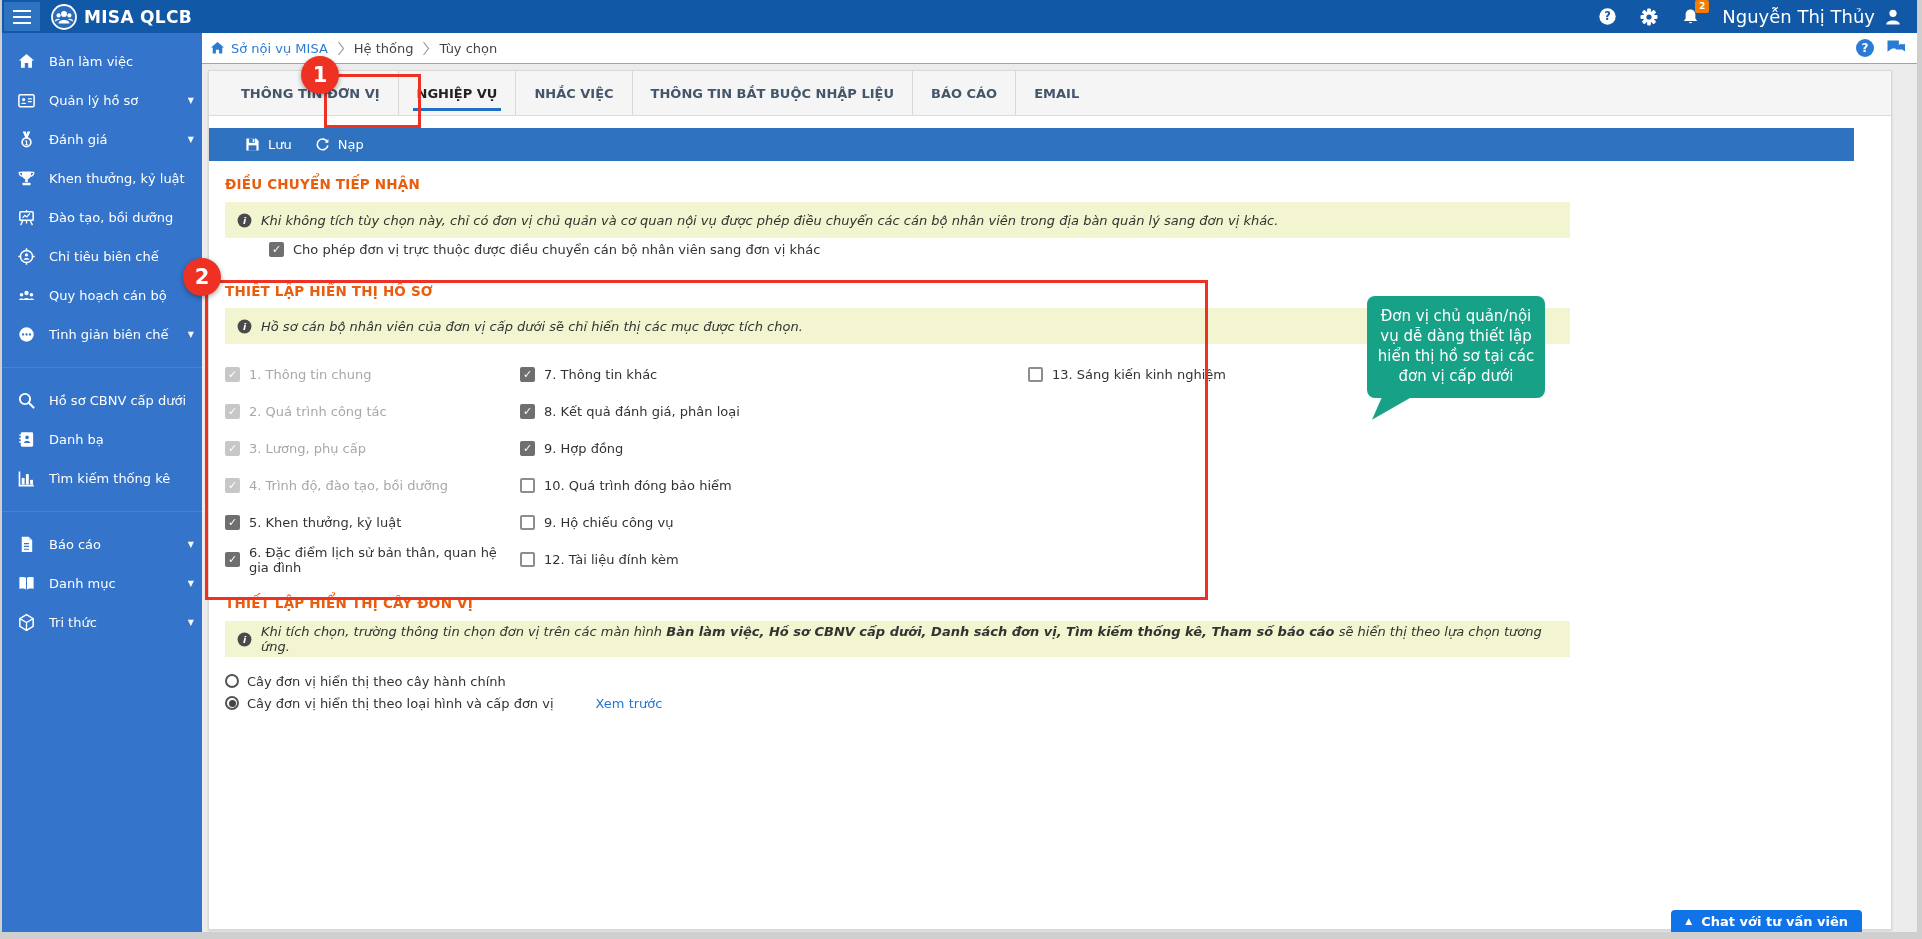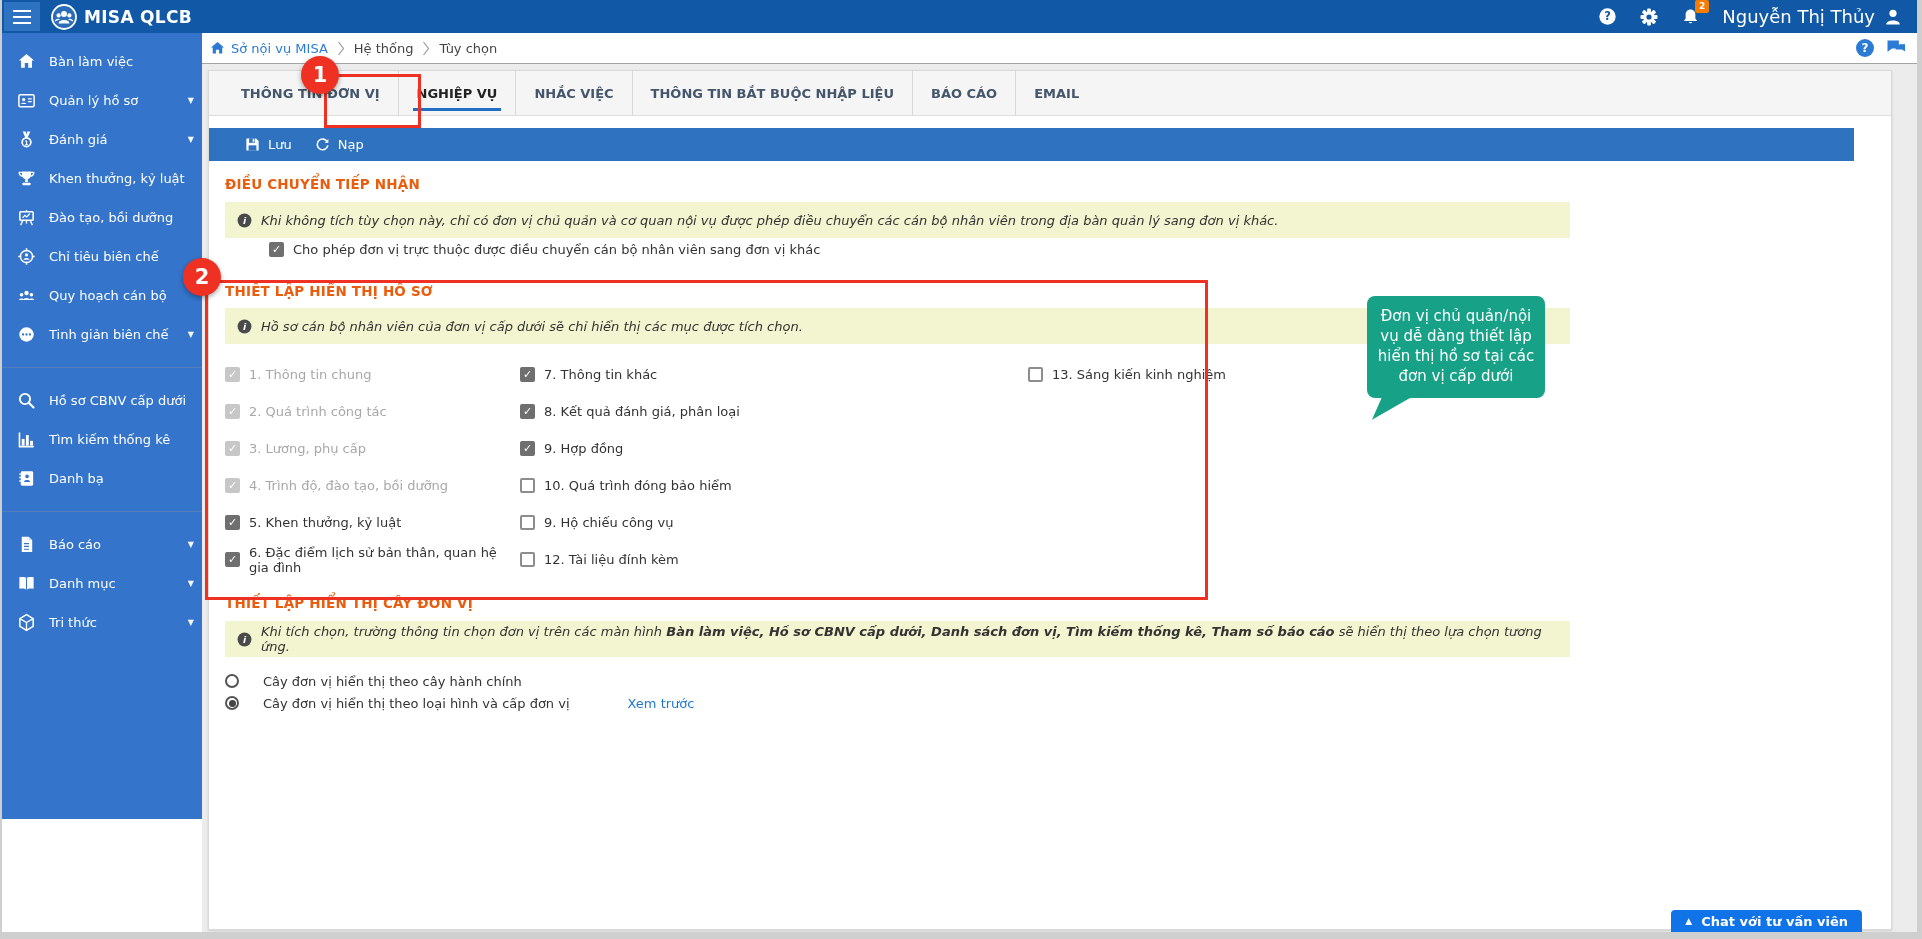--- a/index.html
+++ b/index.html
@@ -13,21 +13,21 @@
   .hamburger .bars{width:18px;height:2px;background:#fff;box-shadow:0 -6px 0 #fff,0 6px 0 #fff;}
   .logo{display:flex;align-items:center;gap:7px;margin-left:11px;}
   .logo-name{color:#fff;font-size:17px;font-weight:bold;letter-spacing:.3px;}
   .topbar-right{margin-left:auto;display:flex;align-items:center;gap:22px;padding-right:14px;}
   .top-ic{position:relative;display:flex;align-items:center;cursor:pointer;}
   .badge{position:absolute;top:-7px;right:-9px;background:#f57c00;color:#fff;font-size:9px;font-weight:bold;min-width:14px;height:13px;border-radius:2px;display:flex;align-items:center;justify-content:center;padding:0 2px;}
   .username{color:#fff;font-size:18px;font-weight:500;}
   .userblock{display:flex;align-items:center;gap:8px;cursor:pointer;}
 
   
-  .sidebar{position:absolute;left:0;top:33px;width:200px;height:786px;background:#3474ca;padding-top:9px;z-index:5;}
+  .sidebar{position:absolute;left:0;top:33px;width:200px;height:906px;background:#3474ca;padding-top:9px;z-index:5;}
   .snav{list-style:none;margin:0;padding:0;}
   .sitem{height:39px;display:flex;align-items:center;gap:13px;padding:0 8px 0 14px;color:#fff;font-size:13px;font-weight:500;cursor:pointer;}
   .sitem .sic{width:20px;height:20px;flex:none;display:flex;align-items:center;justify-content:center;}
   .sitem .slbl{flex:1;white-space:nowrap;overflow:hidden;}
   .sitem .arrow{flex:none;font-size:8px;color:#fff;opacity:.95;}
   .sdiv{height:1px;background:rgba(15,45,95,.35);border-bottom:1px solid rgba(255,255,255,.22);margin:13px 0;}
 
   
   .main{position:absolute;left:200px;top:33px;right:0;bottom:0;background:#ececec;}
   .crumbrow{position:absolute;left:0;top:0;right:0;height:31px;background:#fff;border-bottom:1px solid #a3a3a3;display:flex;align-items:center;padding:0 10px 0 8px;}
@@ -64,21 +64,21 @@
   .cb.un::after{content:"";}
   .cb-item.dis .lbl{color:#a8a8a8;}
 
   .grid{margin-top:12px;display:flex;}
   .gcol{display:flex;flex-direction:column;}
   .gcol.c1{width:295px;}
   .gcol.c2{width:508px;}
   .gcol .cb-item{height:37px;}
 
   .radios{margin-top:13px;display:flex;flex-direction:column;}
-  .radio-row{height:22px;display:flex;align-items:center;gap:24px;font-size:13px;color:#333;cursor:pointer;}
+  .radio-row{height:22px;display:flex;align-items:center;gap:8px;font-size:13px;color:#333;cursor:pointer;}
   .radio{width:14px;height:14px;border:2px solid #555;border-radius:50%;flex:none;display:flex;align-items:center;justify-content:center;background:#fff;}
   .radio.sel::after{content:"";width:7px;height:7px;border-radius:50%;background:#444;}
   .preview-link{color:#1e78d2;margin-left:34px;cursor:pointer;}
 
   
   .ann-circle{position:absolute;width:38px;height:38px;border-radius:50%;background:#ef3124;color:#fff;font-size:21px;font-weight:bold;display:flex;align-items:center;justify-content:center;z-index:60;box-shadow:0 2px 5px rgba(0,0,0,.35);}
   .ann-rect{position:absolute;border:3px solid #ef3124;z-index:55;pointer-events:none;}
   .callout{position:absolute;left:1365px;top:296px;width:178px;background:#17a287;color:#fff;border-radius:8px;padding:11px 8px;font-size:15px;font-weight:500;line-height:1.33;text-align:center;z-index:58;}
   .callout-tail{position:absolute;left:5px;bottom:-22px;width:38px;height:26px;background:#17a287;clip-path:polygon(0 100%,30% 0,100% 16%);}
 
@@ -246,38 +246,38 @@
               <svg width="19" height="19" viewBox="0 0 20 20">
                 <circle cx="8.4" cy="8.4" r="5.4" fill="none" stroke="#fff" stroke-width="2"></circle>
                 <path d="M12.6 12.6 17.4 17.4" stroke="#fff" stroke-width="2.2" stroke-linecap="round"></path>
               </svg>
             </span>
         <span class="slbl">Hồ sơ CBNV cấp dưới</span>
       </li>
       <li class="sitem">
         <span class="sic">
               <svg width="19" height="19" viewBox="0 0 20 20">
+                <rect x="4" y="2.4" width="13" height="15.2" rx="1.5" fill="#fff"></rect>
+                <path d="M2.4 5.4h3M2.4 9h3M2.4 12.6h3" stroke="#fff" stroke-width="1.5"></path>
+                <circle cx="10.6" cy="7.8" r="1.9" fill="#3474ca"></circle>
+                <path d="M7.4 13.6c0-2.6 6.4-2.6 6.4 0Z" fill="#3474ca"></path>
+              </svg>
+            </span>
+        <span class="slbl">Danh bạ</span>
+      </li>
+      <li class="sitem">
+        <span class="sic">
+              <svg width="19" height="19" viewBox="0 0 20 20">
                 <path d="M2.6 2.5v15h15" stroke="#fff" stroke-width="1.7" fill="none"></path>
                 <rect x="5" y="9.4" width="3" height="7" fill="#fff"></rect>
                 <rect x="9.4" y="5.4" width="3" height="11" fill="#fff"></rect>
                 <rect x="13.8" y="11.4" width="3" height="5" fill="#fff"></rect>
               </svg>
             </span>
         <span class="slbl">Tìm kiếm thống kê</span>
-      </li>
-      <li class="sitem">
-        <span class="sic">
-              <svg width="19" height="19" viewBox="0 0 20 20">
-                <rect x="4" y="2.4" width="13" height="15.2" rx="1.5" fill="#fff"></rect>
-                <path d="M2.4 5.4h3M2.4 9h3M2.4 12.6h3" stroke="#fff" stroke-width="1.5"></path>
-                <circle cx="10.6" cy="7.8" r="1.9" fill="#3474ca"></circle>
-                <path d="M7.4 13.6c0-2.6 6.4-2.6 6.4 0Z" fill="#3474ca"></path>
-              </svg>
-            </span>
-        <span class="slbl">Danh bạ</span>
       </li>
     </ul>
     <div class="sdiv"></div>
     <ul class="snav">
       <li class="sitem">
         <span class="sic">
               <svg width="19" height="19" viewBox="0 0 20 20">
                 <path d="M5 1.8h7.2L16 5.6V18H5Z" fill="#fff"></path>
                 <path d="M12.2 1.8v3.8H16Z" fill="#cfe0f5"></path>
                 <path d="M7.4 9h5.2M7.4 12h5.2M7.4 15h5.2" stroke="#3474ca" stroke-width="1.3"></path>

